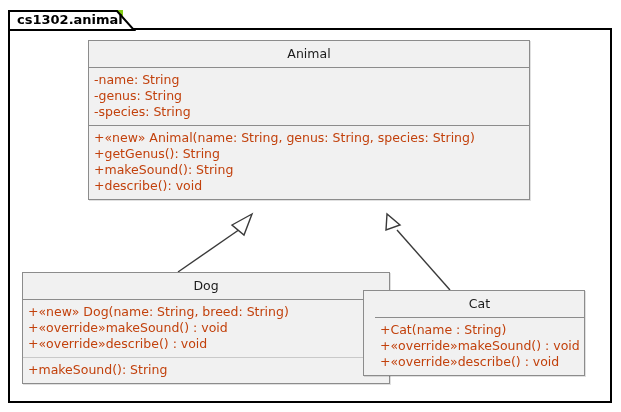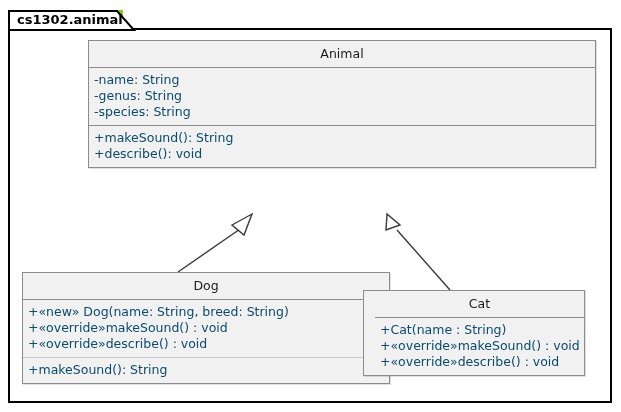--- a/index.html
+++ b/index.html
@@ -74,21 +74,21 @@
   }
   .uml-compartment {
     border-top: 1px solid #8c8c8c;
     padding: 4px 0 5px 0;
   }
   .uml-compartment.sub {
     border-top: 1px solid #c9c9c9;
   }
   .uml-row {
     font-size: 12.5px;
-    color: #0c4a6e;
+    color: #c2410c;
     line-height: 16px;
     padding: 0 4px 0 5px;
     white-space: nowrap;
   }
 
   
   #arrows {
     position: absolute;
     left: 0;
     top: 0;
@@ -117,28 +117,30 @@
       <line x1="178" y1="272" x2="243" y2="227" stroke="#3a3a3a" stroke-width="1.4"></line>
       <polygon points="252,214 232,225 244,235" fill="#ffffff" stroke="#3a3a3a" stroke-width="1.4" stroke-linejoin="miter"></polygon>
     </g>
 
     <g>
       <line x1="450" y1="290" x2="397" y2="230" stroke="#3a3a3a" stroke-width="1.4"></line>
       <polygon points="387,214 386,230 400,225" fill="#ffffff" stroke="#3a3a3a" stroke-width="1.4" stroke-linejoin="miter"></polygon>
     </g>
   </svg>
 
-  <div class="uml-class" id="class-animal" style="left:88px; top:40px; width:508px;">
+  <div class="uml-class" id="class-animal" style="left:88px; top:40px; width:442px;">
     <div class="uml-name">Animal</div>
     <div class="uml-compartment">
       <div class="uml-row">-name: String</div>
       <div class="uml-row">-genus: String</div>
       <div class="uml-row">-species: String</div>
     </div>
     <div class="uml-compartment">
+      <div class="uml-row">+«new» Animal(name: String, genus: String, species: String)</div>
+      <div class="uml-row">+getGenus(): String</div>
       <div class="uml-row">+makeSound(): String</div>
       <div class="uml-row">+describe(): void</div>
     </div>
   </div>
 
   <div class="uml-class" id="class-dog" style="left:22px; top:272px; width:368px;">
     <div class="uml-name">Dog</div>
     <div class="uml-compartment">
       <div class="uml-row">+«new» Dog(name: String, breed: String)</div>
       <div class="uml-row">+«override»makeSound() : void</div>

